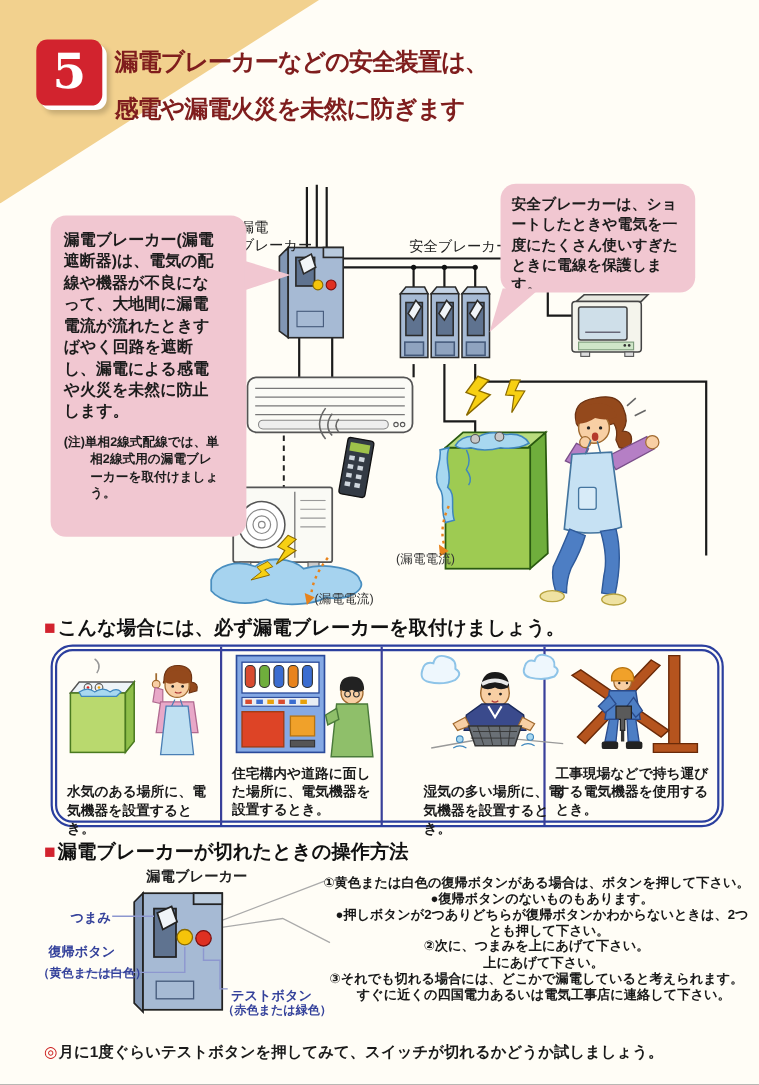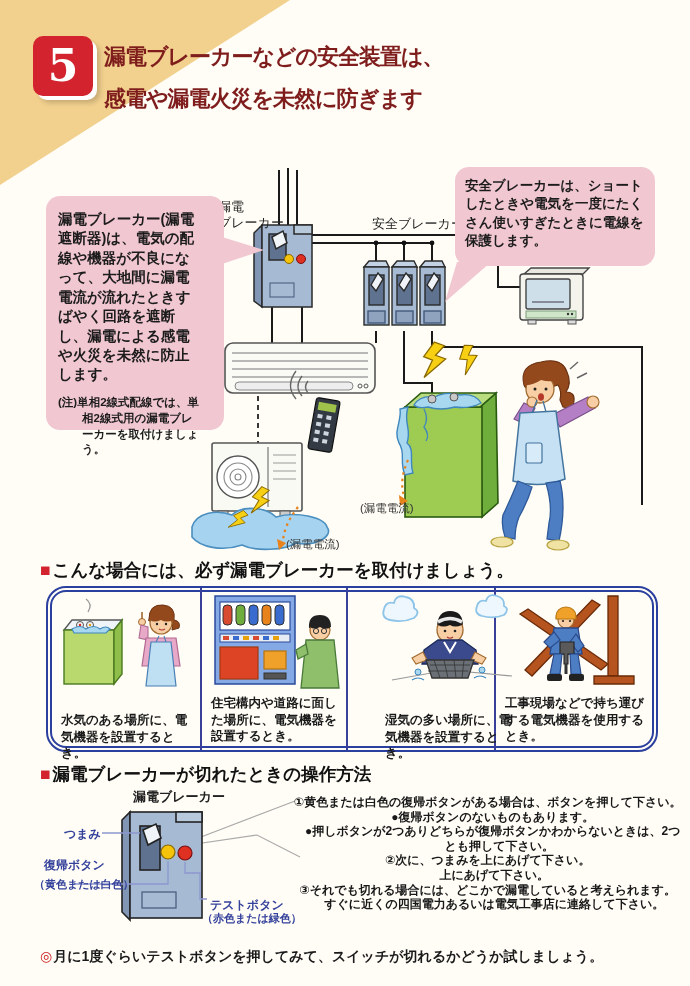--- a/index.html
+++ b/index.html
@@ -14,27 +14,27 @@
          box-shadow:4px 4px 0 #ffffff,7px 7px 5px rgba(0,0,0,.18);
          display:flex;align-items:center;justify-content:center;}
   #badge span{font-family:"DejaVu Serif","Liberation Serif",serif;font-weight:bold;
               font-size:44px;color:#fff;line-height:1;}
   .title-line{left:104px;color:#7f1d1d;font-size:22px;font-weight:700;letter-spacing:-1px;
               white-space:nowrap;}
   #title1{top:42px;} #title2{top:84px;}
 
   
   .callout{background:#f1c7d1;border-radius:14px;font-weight:bold;color:#1c1c1c;z-index:4;}
-  #callout-left{left:46px;top:196px;width:178px;height:234px;padding:14px 24px 8px 12px;
+  #callout-left{left:46px;top:196px;width:178px;height:292px;padding:14px 24px 8px 12px;
                 box-sizing:border-box;font-size:14.5px;line-height:1.34;}
   #callout-left .note{margin-top:10px;font-size:11.5px;line-height:1.38;
                       padding-left:24px;text-indent:-24px;}
   #callout-left-tail{left:222px;top:237px;width:0;height:0;z-index:4;
       border-left:42px solid #f1c7d1;border-top:13px solid transparent;border-bottom:14px solid transparent;}
-  #callout-right{left:455px;top:167px;width:200px;height:99px;padding:10px 8px 6px 10px;
+  #callout-right{left:455px;top:167px;width:177px;height:99px;padding:10px 8px 6px 10px;
                  box-sizing:border-box;font-size:13.5px;line-height:1.36;}
   #callout-right-tail{left:443px;top:262px;z-index:4;}
 
   
   .scene-label{font-size:13px;font-weight:normal;color:#222;z-index:3;white-space:pre-line;line-height:1.25;}
   .scene-label-sm{font-size:11.5px;font-weight:normal;color:#333;z-index:3;white-space:nowrap;}
 
   
   .sec-head{left:40px;font-size:17.5px;font-weight:bold;color:#111;white-space:nowrap;}
   .sec-head .sq{color:#d2232e;margin-right:2px;}

